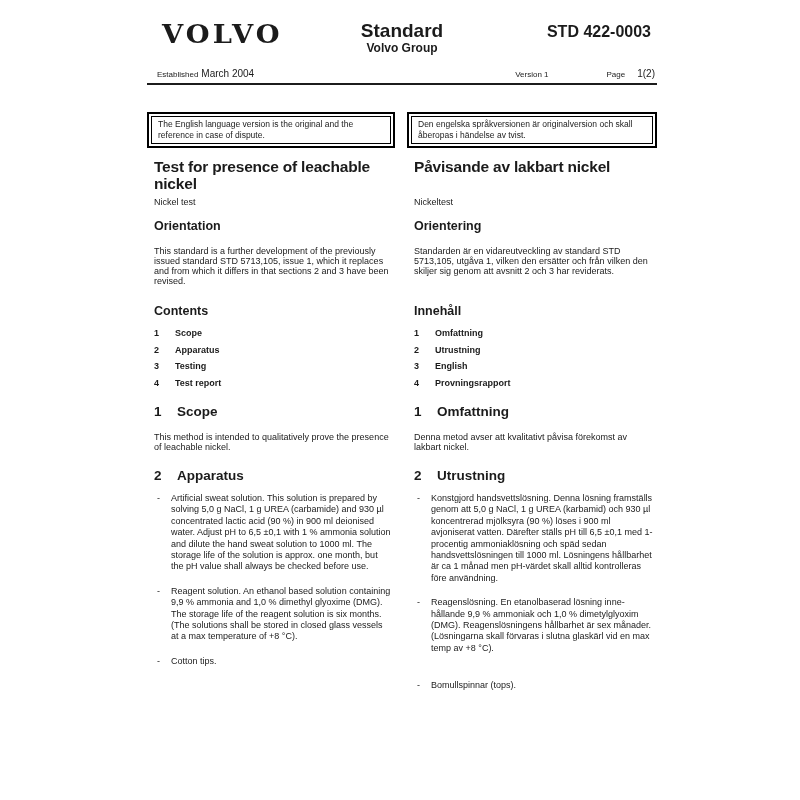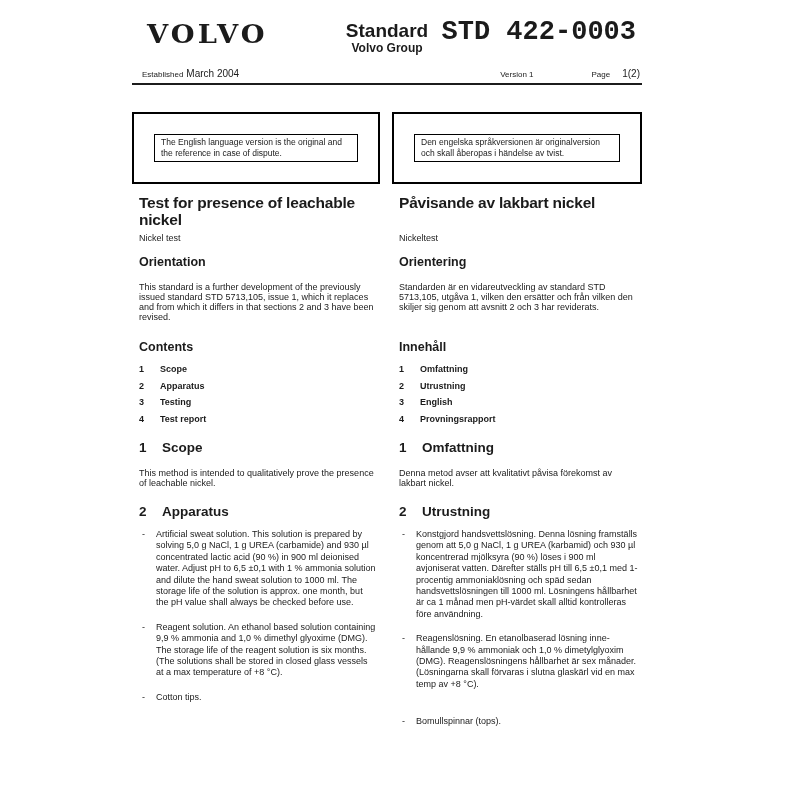--- a/index.html
+++ b/index.html
@@ -1,46 +1,46 @@
 <!DOCTYPE html>
 <html><head>
 <meta charset="utf-8">
 <style>
   * { margin:0; padding:0; box-sizing:border-box; }
   html,body { width:800px; height:800px; background:#ffffff; }
   body { font-family:"Liberation Sans", sans-serif; color:#1b1b1b; position:relative; }
 
-  .sheet { position:absolute; left:132px; top:20px; width:510px; }
+  .sheet { position:absolute; left:147px; top:20px; width:510px; }
 
   
   .hdr { display:grid; grid-template-columns:1fr auto 1fr; align-items:start; }
   .logo { font-family:"DejaVu Serif", serif; font-weight:bold; font-size:26px;
           letter-spacing:3px; margin-left:15px; line-height:28px;
           transform:scaleX(1.05); transform-origin:left center; white-space:nowrap; }
   .hdr-center { text-align:center; }
   .doc-type { font-weight:bold; font-size:19px; line-height:21px; }
   .org { font-weight:bold; font-size:12px; line-height:14px; }
-  .doc-num { text-align:right; font-weight:bold; font-size:27px; line-height:24px; padding-right:6px; white-space:nowrap;font-family:Liberation Mono, monospace; }
+  .doc-num { text-align:right; font-weight:bold; font-size:16px; line-height:24px; padding-right:6px; white-space:nowrap; }
 
   .meta { display:flex; align-items:baseline; margin-top:13px; }
   .m-lab { font-size:8px; }
   .m-val { font-size:10px; }
   .meta .est-l { margin-left:10px; }
   .meta .est-v { margin-left:3px; }
   .m-spacer { flex:1; }
   .meta .ver { margin-right:58px;text-align:center; }
   .meta .pg-l { margin-right:12px; }
   .meta .pg-v { margin-right:2px; }
 
   .rule { border-top:2px solid #1c1c1c; margin-top:4px; }
 
   
   .cols { display:grid; grid-template-columns:248px 250px; column-gap:12px; margin-top:27px; }
 
-  .notice { border:2px solid #000; padding:20px; }
+  .notice { border:2px solid #000; padding:2px; }
   .notice-in { border:1px solid #000; padding:2px 6px 3px; font-size:8.5px; line-height:10.5px; min-height:25px; }
 
   .colpad { padding:0 4px 0 7px; }
 
   .title { font-weight:bold; font-size:15.5px; line-height:17px; letter-spacing:-0.2px;
            margin-top:10px; min-height:37px; }
   .subtitle { font-size:9px; margin-top:2px; }
 
   h2 { font-size:12.5px; line-height:14px; margin-top:12px; }
 

